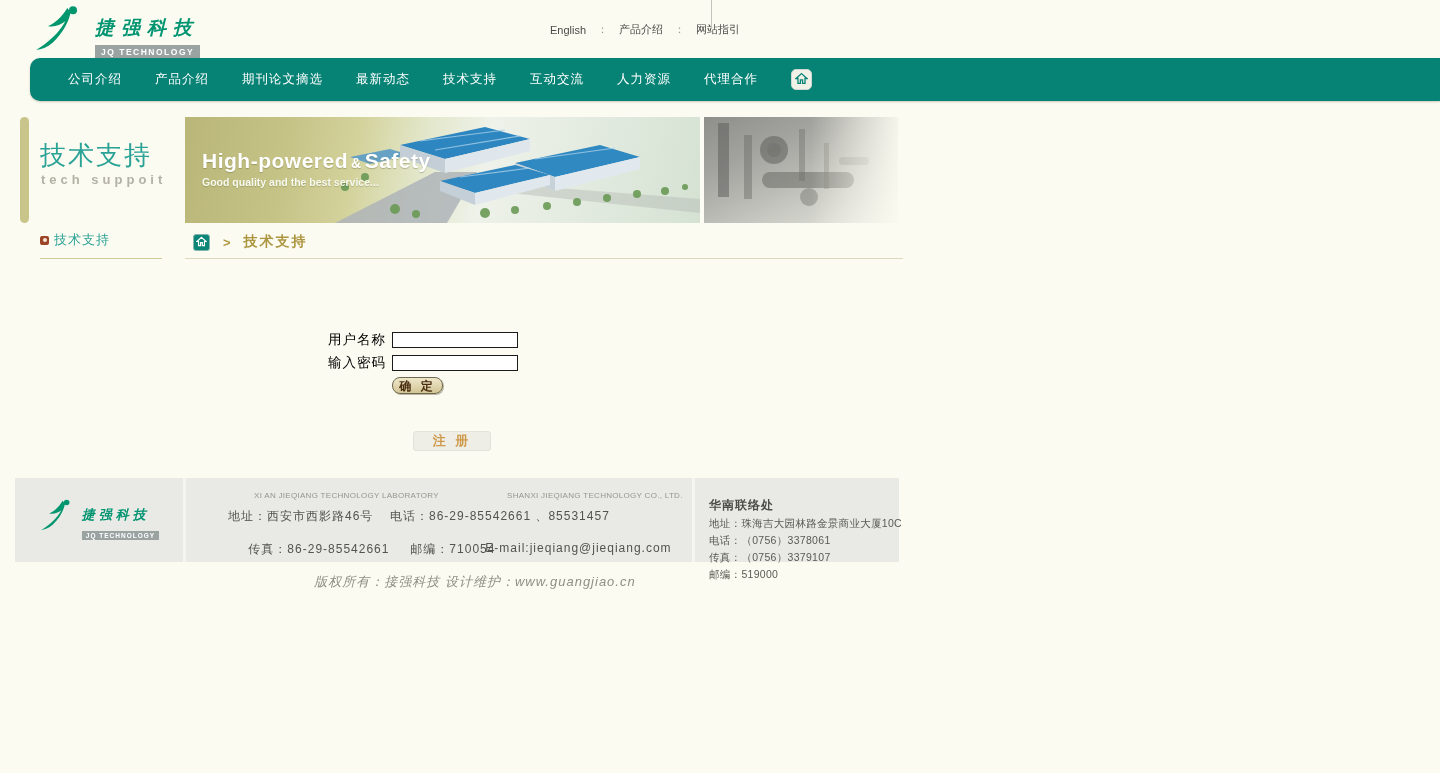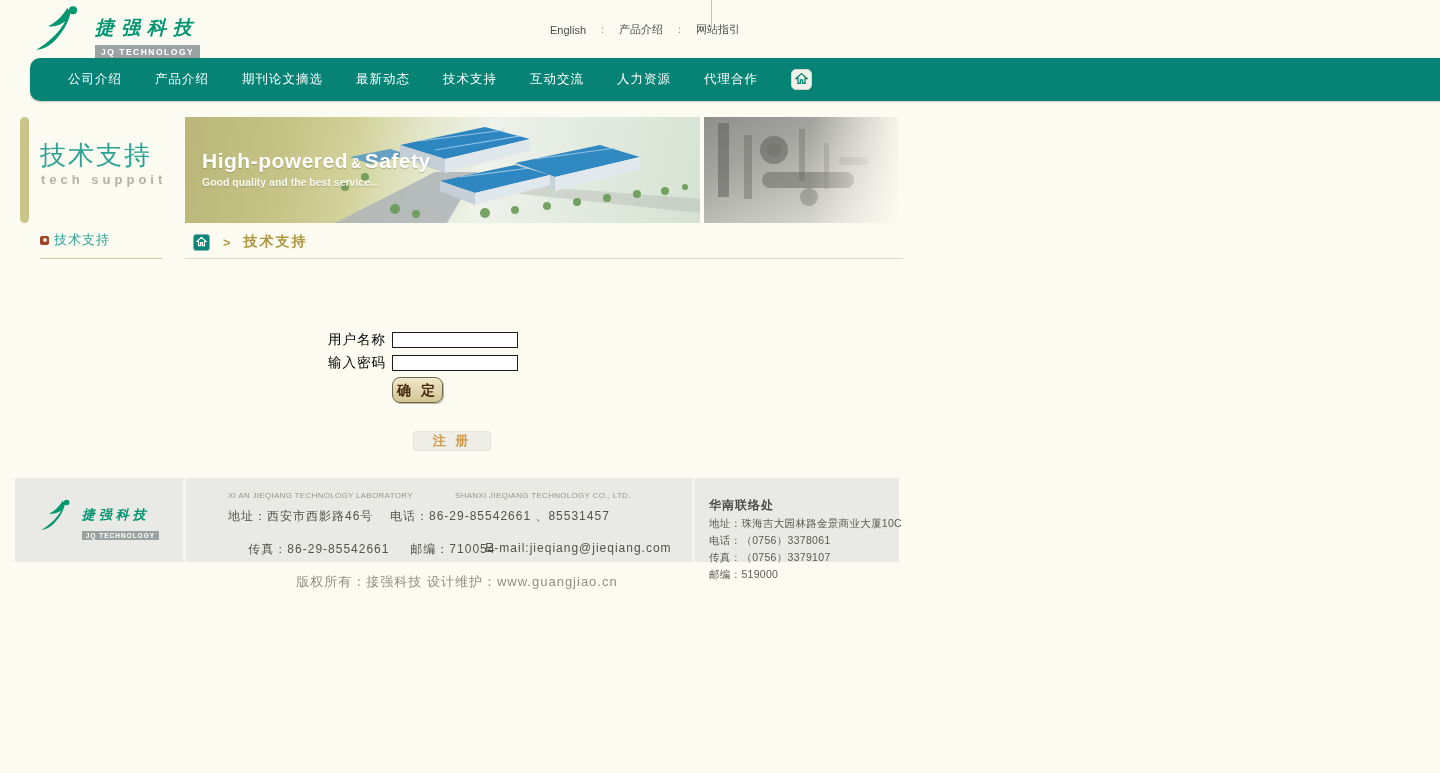--- a/index.html
+++ b/index.html
@@ -88,24 +88,24 @@
   .crumb-cur { color:#ad9640; font-size:14px; font-weight:bold; letter-spacing:2px; }
   .crumb-line { position:absolute; left:185px; top:258px; width:718px; height:1px; background:#ddd8c2; }
 
   
   .login { position:absolute; left:328px; top:331px; }
   .f-row { display:flex; align-items:center; margin-bottom:5px; }
   .f-label { width:64px; font-size:13.5px; color:#000; letter-spacing:1px; flex:none; }
   .f-input { width:126px; height:16px; border:1px solid #1a1a1a; background:#fff;
              font-size:12px; padding:0 2px; border-radius:0; outline:none; }
   .btn-submit {
-    margin-left:64px; margin-top:2px; width:51px; height:26px;
+    margin-left:64px; margin-top:2px; width:51px; height:17px;
     background:linear-gradient(#efe7ca,#d2c595); border:1px solid #6e684f;
     border-radius:8px; box-shadow:1px 1px 0 rgba(90,80,50,.4);
-    color:#4a2c10; font-weight:bold; font-size:14px; letter-spacing:3px;
+    color:#4a2c10; font-weight:bold; font-size:12px; letter-spacing:3px;
     display:flex; align-items:center; justify-content:center; cursor:pointer;
     font-family:inherit; line-height:1;
   }
   .btn-register {
     position:absolute; left:413px; top:431px; width:78px; height:20px;
     background:#eeede6; border:1px solid #e4e3d9; border-radius:3px;
     color:#cf9a4c; font-weight:bold; font-size:13px; letter-spacing:3px;
     display:flex; align-items:center; justify-content:center; cursor:pointer;
     font-family:inherit;
   }
@@ -118,32 +118,32 @@
   .f-logo-text { margin-left:3px; margin-top:6px; }
   .f-logo-zh { font-family:"DejaVu Serif","Liberation Serif",serif; font-style:italic; font-weight:bold;
                font-size:13px; color:#009471; letter-spacing:4px; white-space:nowrap; }
   .f-logo-en { display:inline-block; margin-top:2px; background:#9aa2a2; color:#fff;
                font-size:6.5px; font-weight:bold; letter-spacing:1px; padding:1px 4px; }
   .f-col2 { width:509px; padding:11px 0 0 42px; border-left:3px solid #f4f4f0; }
   .f-col3 { width:201px; padding:19px 0 0 14px; border-left:3px solid #f4f4f0; }
   .fr { display:flex; }
   .org-zh { font-size:12px; font-weight:bold; color:#4c4c48; letter-spacing:1.5px; white-space:nowrap; }
   .org-zh.w { width:227px; flex:none; }
-  .org-en { font-size:8px; color:#96968e; letter-spacing:.3px; margin-top:2px; white-space:nowrap; }
+  .org-en { font-size:8px; color:#96968e; letter-spacing:.3px; margin-top:2px; white-space:nowrap;margin-left:26px; }
   .org-en.w { width:227px; flex:none; }
   .f-line { font-size:12px; color:#54544e; letter-spacing:1px; white-space:nowrap; }
   .fr3 { margin-top:8px; }
   .fr4 { margin-top:16px;justify-content:center; }
   .w162 { width:162px; flex:none; }
   .w75 { width:75px; flex:none; }
   .so-title { font-size:12px; font-weight:bold; color:#4c4c48; letter-spacing:1px; }
   .so-line { font-size:10.5px; color:#5a5a54; letter-spacing:.3px; margin-top:3px; white-space:nowrap; }
 
-  .copyright { position:absolute; left:15px; top:573px; width:884px; text-align:center;
-               font-size:13px; color:#8f8f85; letter-spacing:1px; }
+  .copyright { position:absolute; left:33px; top:573px; width:884px; text-align:center;
+               font-size:13px; color:#8f8f85; letter-spacing:1px;font-style:italic; }
 </style>
 </head>
 <body>
 
 <div class="logo">
   <span>
     <svg width="58" height="46" viewBox="0 0 60 48">
       <path d="M3 46 C16 38 27 28 33.5 16 C28.5 20 21.5 22.5 15.5 21 C25 16.5 31.5 9 35.5 2 L39 6.5 C37 17 30.5 28.5 20.5 38 C14.5 43 8.5 45.3 3 46 Z" fill="#00966e"></path>
       <circle cx="41.5" cy="4.5" r="4.2" fill="#00966e"></circle>
     </svg>

